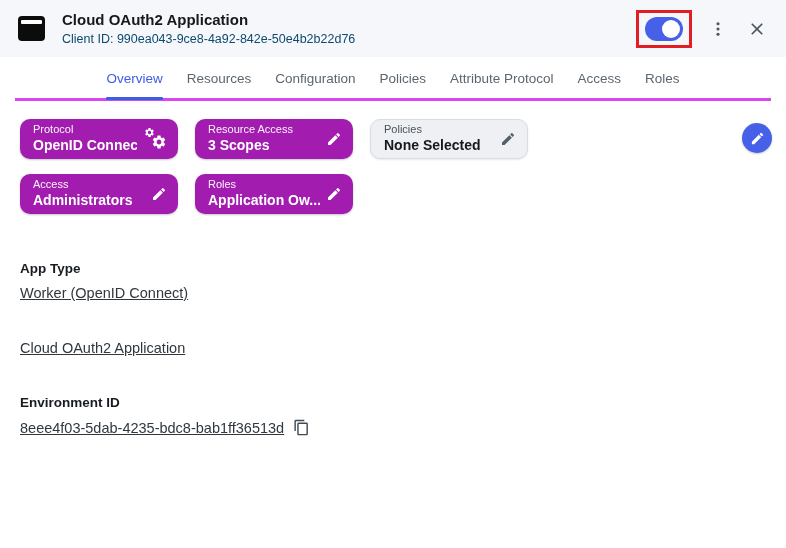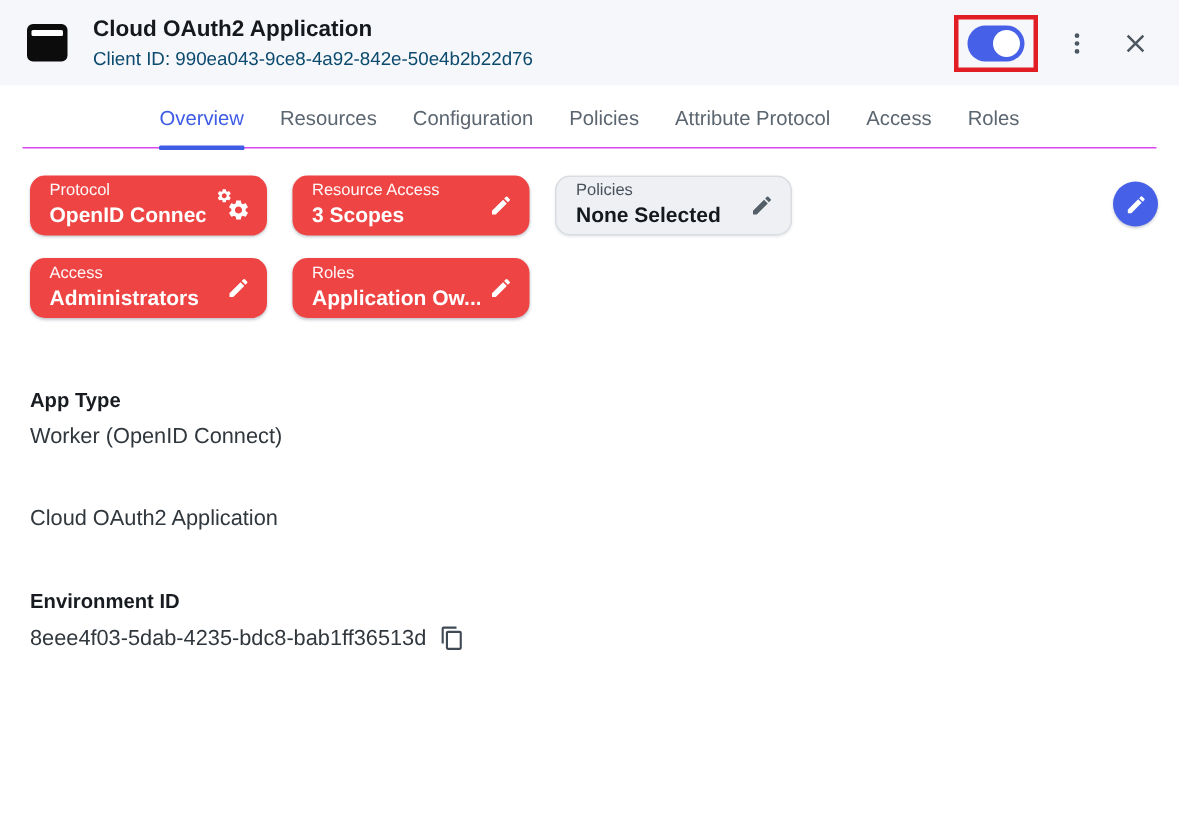--- a/index.html
+++ b/index.html
@@ -81,21 +81,21 @@
   }
   .icon-btn svg { fill: #4d575f; }
 
   
   .tab-bar {
     display: flex;
     justify-content: center;
     gap: 24px;
     margin: 0 15px;
     padding-top: 14px;
-    border-bottom: 1px solid #d946ef;
+    border-bottom: 3px solid #d946ef;
   }
   .tab {
     font-size: 13.5px;
     color: #5c6670;
     padding-bottom: 12px;
     position: relative;
     cursor: pointer;
     white-space: nowrap;
   }
   .tab.active { color: #3f5ce5; }
@@ -108,21 +108,21 @@
     border-radius: 1px;
   }
 
   
   .cards { padding: 18px 14px 0 20px; }
   .cards-row { display: flex; gap: 17px; align-items: flex-start; }
   .cards-row + .cards-row { margin-top: 15px; }
   .card {
     width: 158px; height: 40px;
     border-radius: 10px;
-    background: #ef4444;
+    background: #a21caf;
     color: #ffffff;
     display: flex;
     align-items: center;
     padding: 0 11px 0 13px;
     cursor: pointer;
     box-shadow: 0 1px 2px rgba(20,30,60,0.25);
   }
   .card-text { display: flex; flex-direction: column; min-width: 0; flex: 1; }
   .card-label { font-size: 11px; line-height: 1.25; opacity: 0.96; white-space: nowrap; }
   .card-value { font-size: 14px; font-weight: bold; line-height: 1.25; white-space: nowrap; overflow: hidden; }
@@ -161,20 +161,21 @@
     font-weight: bold;
     color: #181c20;
     margin-bottom: 9px;
   }
   .detail-value {
     font-size: 14.5px;
     color: #30373d;
     display: flex;
     align-items: center;
     gap: 9px;
+    text-decoration: underline;
   }
   .copy-btn { display: inline-flex; cursor: pointer; }
   .copy-btn svg { fill: #3f4a54; }
 </style>
 </head>
 <body>
 
 <header class="panel-header">
   <div class="app-icon"></div>
   <div class="header-titles">

